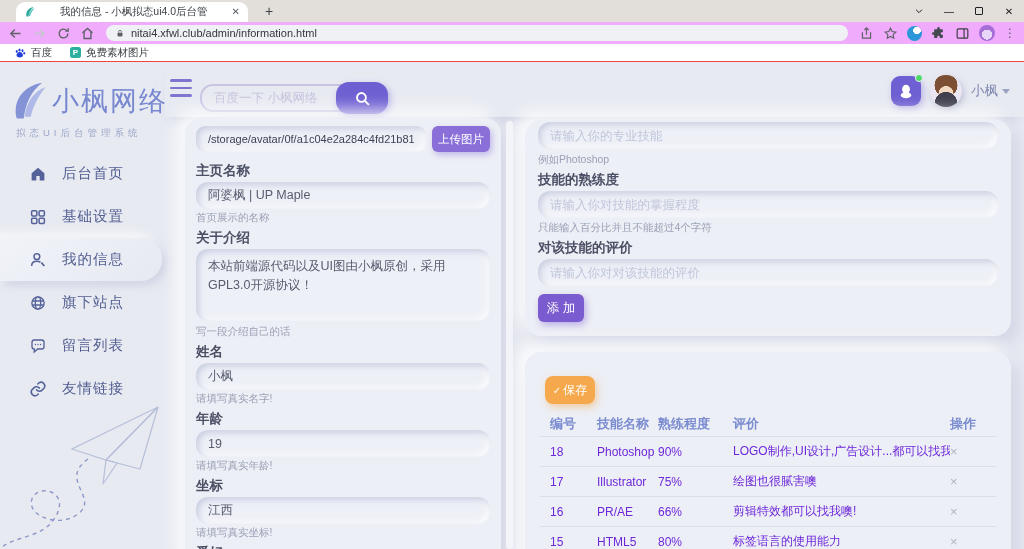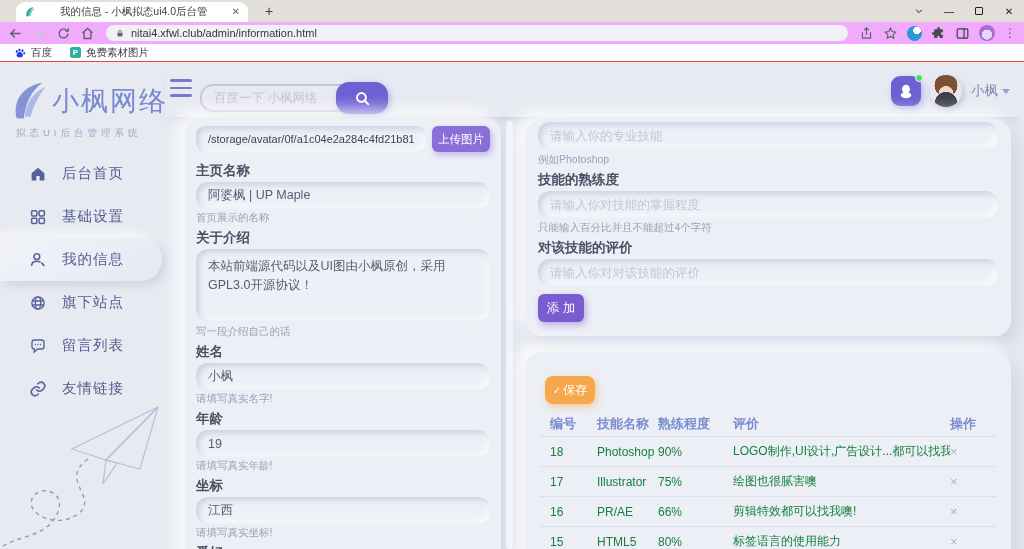--- a/index.html
+++ b/index.html
@@ -129,21 +129,21 @@
        background:var(--accent-orange); color:#fff; font-size:12px; cursor:pointer;
        display:inline-flex; align-items:center; justify-content:center; gap:2px;
        box-shadow:2px 3px 7px rgba(246,169,76,.5);}
   .btn-save .chk{font-size:10px;}
 
   .skl-table{margin-top:8px;}
   .t-row{display:grid; grid-template-columns:47px 61px 75px 217px auto; align-items:center;
        padding-left:10px; height:30px; border-top:1px solid #dcdfe9;}
   .t-head{height:24px; border-top:none; border-bottom:none;}
   .t-head span{font-size:13px; font-weight:600; color:var(--link-blue);}
-  .t-row .cell{font-size:12px; color:#15803d; white-space:nowrap; overflow:hidden;}
+  .t-row .cell{font-size:12px; color:#6d28d9; white-space:nowrap; overflow:hidden;}
   .t-del{color:#b0b4c2; font-size:13px; cursor:pointer; justify-self:start;}
 </style>
 </head>
 <body>
 
 <div class="tabstrip">
   <div class="tab">
     <svg class="tab-favicon" viewBox="0 0 48 48">
         <path d="M10 42 C6 24 16 8 38 4 C26 14 20 26 18 42 Z" fill="#2fa89a"></path>
         <path d="M18 40 C20 24 28 12 42 8 C34 18 28 28 25 40 Z" fill="#62c9bd"></path>

